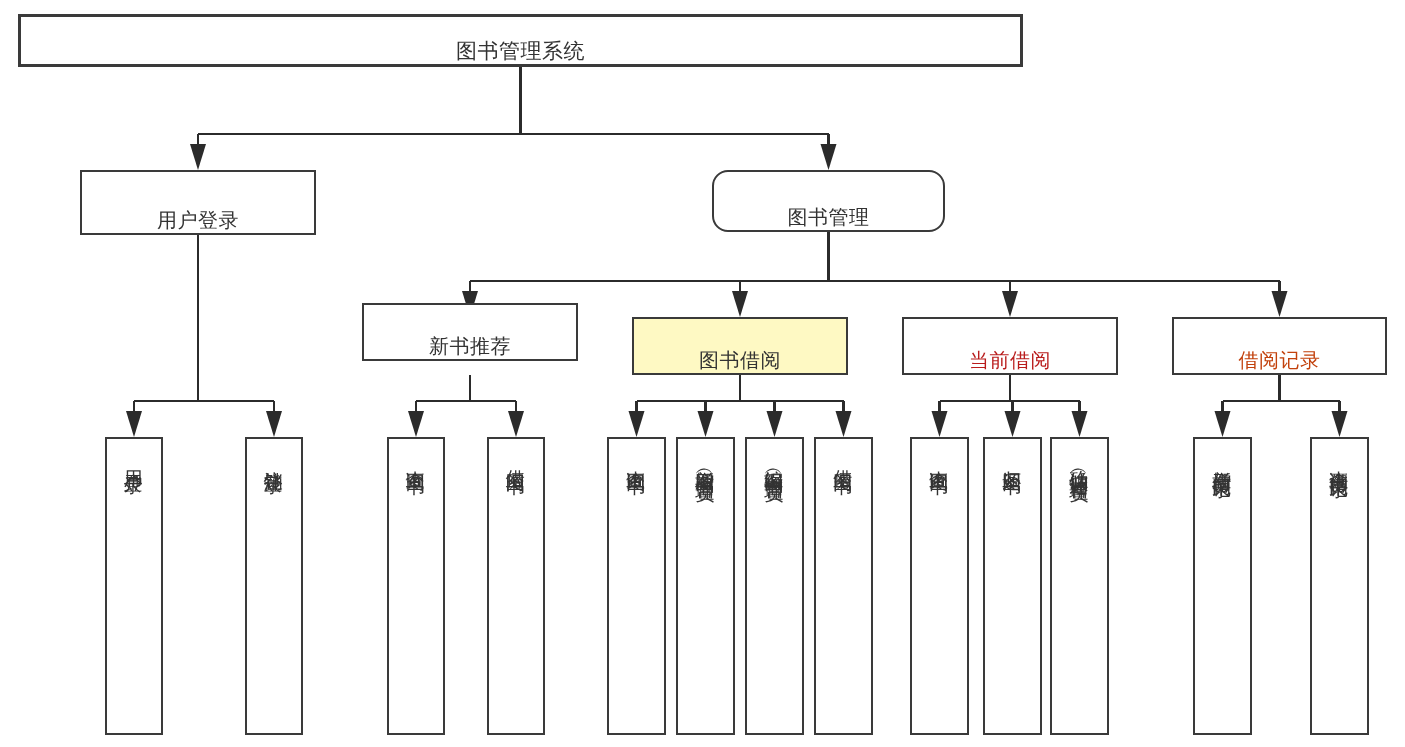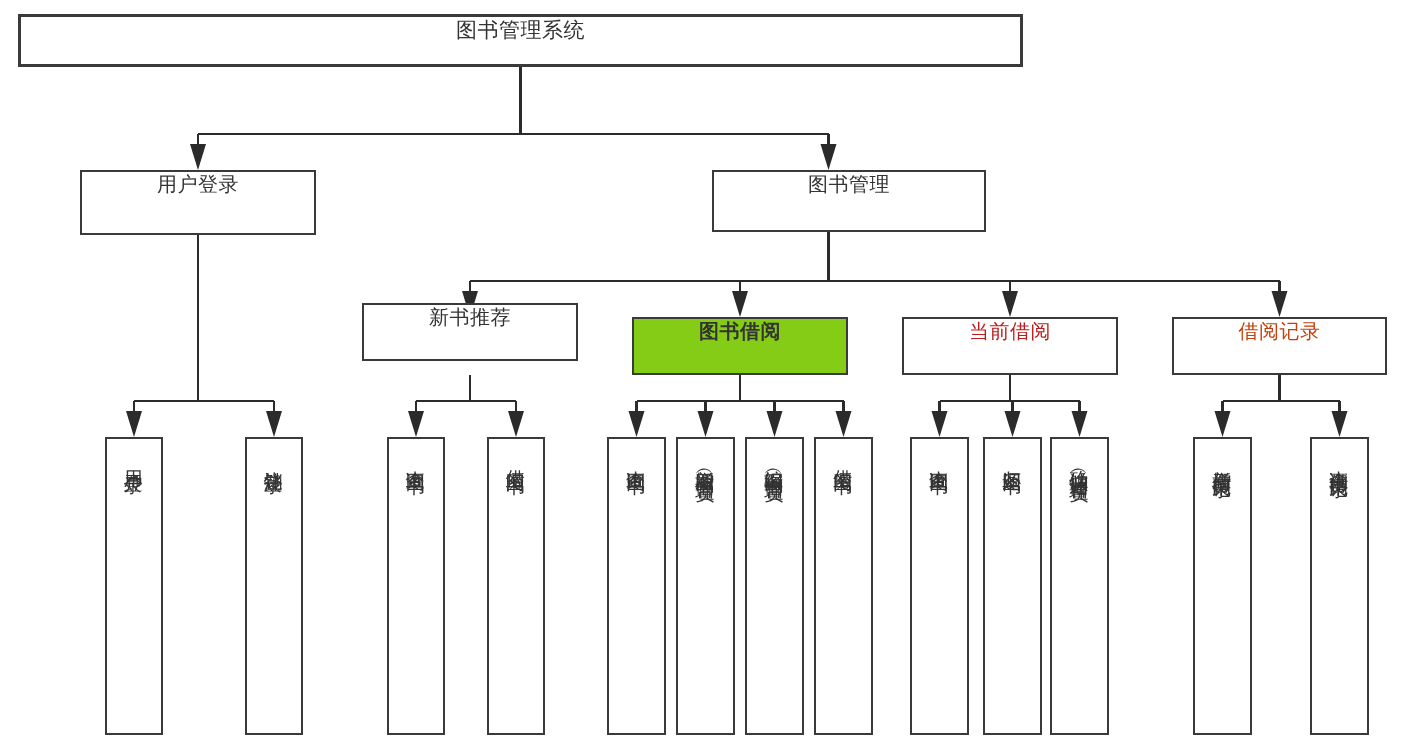--- a/index.html
+++ b/index.html
@@ -25,21 +25,21 @@
     width: 1405px;
     height: 747px;
     pointer-events: none;
   }
   .node {
     position: absolute;
     box-sizing: border-box;
     background: #ffffff;
     border: 2px solid #3a3a3a;
     display: flex;
-    align-items: flex-start;
+    align-items: flex-end;
     justify-content: center;
     color: #333333;
   }
   .node.level-0 {
     border-width: 3px;
   }
   .node-label {
     font-size: 21px;
     line-height: 1.25;
     letter-spacing: 0.5px;
@@ -134,27 +134,27 @@
       <path d="M1331.5,411 L1347.5,411 L1339.5,437 Z" fill="#2b2b2b"></path>
     </svg>
 
   <div id="nodes">
       <div class="node level-0" style="left: 18px; top: 14px; width: 1005px; height: 53px; border-color: rgb(58, 58, 58); background: rgb(255, 255, 255);">
         <span class="node-label" style="color: rgb(51, 51, 51);">图书管理系统</span>
       </div>
       <div class="node level-1" style="left: 80px; top: 170px; width: 236px; height: 65px; border-color: rgb(58, 58, 58); background: rgb(255, 255, 255);">
         <span class="node-label" style="color: rgb(51, 51, 51);">用户登录</span>
       </div>
-      <div class="node level-1" style="left: 712px; top: 170px; width: 274px; height: 62px; border-color: rgb(58, 58, 58); background: rgb(255, 255, 255);">
+      <div class="node level-1" style="left: 712px; top: 170px; width: 233px; height: 62px; border-color: rgb(58, 58, 58); background: rgb(255, 255, 255); border-radius: 16px;">
         <span class="node-label" style="color: rgb(51, 51, 51);">图书管理</span>
       </div>
       <div class="node level-2" style="left: 362px; top: 303px; width: 216px; height: 58px; border-color: rgb(58, 58, 58); background: rgb(255, 255, 255);">
         <span class="node-label" style="color: rgb(51, 51, 51);">新书推荐</span>
       </div>
-      <div class="node level-2" style="left: 632px; top: 317px; width: 216px; height: 58px; border-color: rgb(58, 58, 58); background: #84cc16; font-weight: bold;">
+      <div class="node level-2" style="left: 632px; top: 317px; width: 216px; height: 58px; border-color: rgb(58, 58, 58); background: #fef9c3;">
         <span class="node-label" style="color: rgb(51, 51, 51);">图书借阅</span>
       </div>
       <div class="node level-2" style="left: 902px; top: 317px; width: 216px; height: 58px; border-color: rgb(58, 58, 58); background: rgb(255, 255, 255);">
         <span class="node-label" style="color: #b91c1c;">当前借阅</span>
       </div>
       <div class="node level-2" style="left: 1172px; top: 317px; width: 215px; height: 58px; border-color: rgb(58, 58, 58); background: rgb(255, 255, 255);">
         <span class="node-label" style="color: #c2410c;">借阅记录</span>
       </div>
       <div class="node level-3 leaf" style="left: 105px; top: 437px; width: 58px; height: 298px; border-color: rgb(58, 58, 58); background: rgb(255, 255, 255);">
         <span class="node-label" style="color: rgb(51, 51, 51);">用户登录</span>

